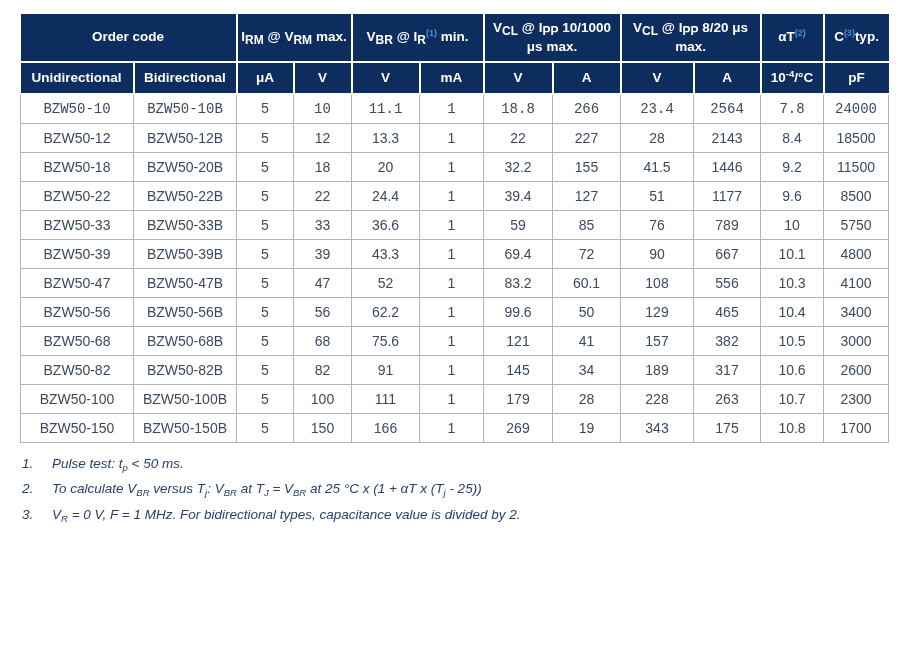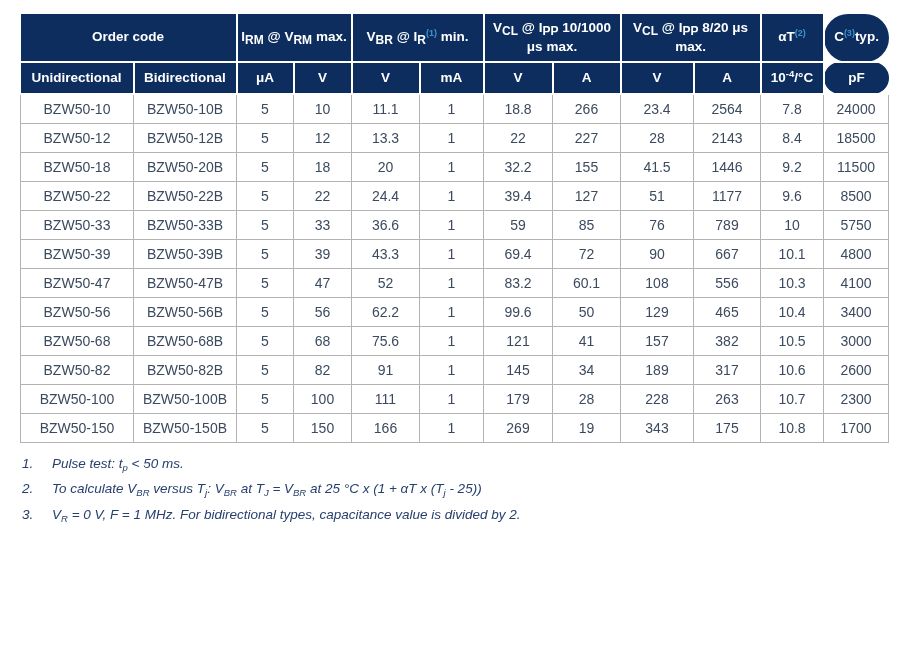--- a/index.html
+++ b/index.html
@@ -33,38 +33,38 @@
     font-size:13.5px;
     border:2px solid #ffffff;
     text-align:center;
     vertical-align:middle;
     padding:2px 3px;
     line-height:1.35;
   }
   thead tr.group-row th{height:48px;}
   thead tr.units-row th{height:32px;margin-top:48px;}
   thead th:first-child{border-left:none;}
-  thead th:last-child{border-right:none;border-radius:24px;}
+  thead th:last-child{border-right:none;}
   thead tr.group-row th{border-top:none;}
 
   thead sub{font-size:12px;vertical-align:-3px;line-height:0;}
   thead sup{font-size:9.5px;vertical-align:5px;line-height:0;}
   sup.fnref{color:var(--fnref);font-size:9px;font-weight:bold;}
 
   tbody td{
     border:1px solid var(--grid);
     height:29px;
     text-align:center;
     vertical-align:middle;
     font-size:14px;
     color:var(--body-text);
     padding:0 2px;
     background:#ffffff;
   }
-  tbody tr:first-child td{border-top:none;}
+  tbody tr:first-child td{border-top:none;font-family:Liberation Mono, monospace;}
 
   .footnotes{
     margin:13px 0 0 2px;
     padding:0;
     list-style:none;
     font-style:italic;
     font-size:13.5px;
     color:var(--footnote);
   }
   .footnotes li{

